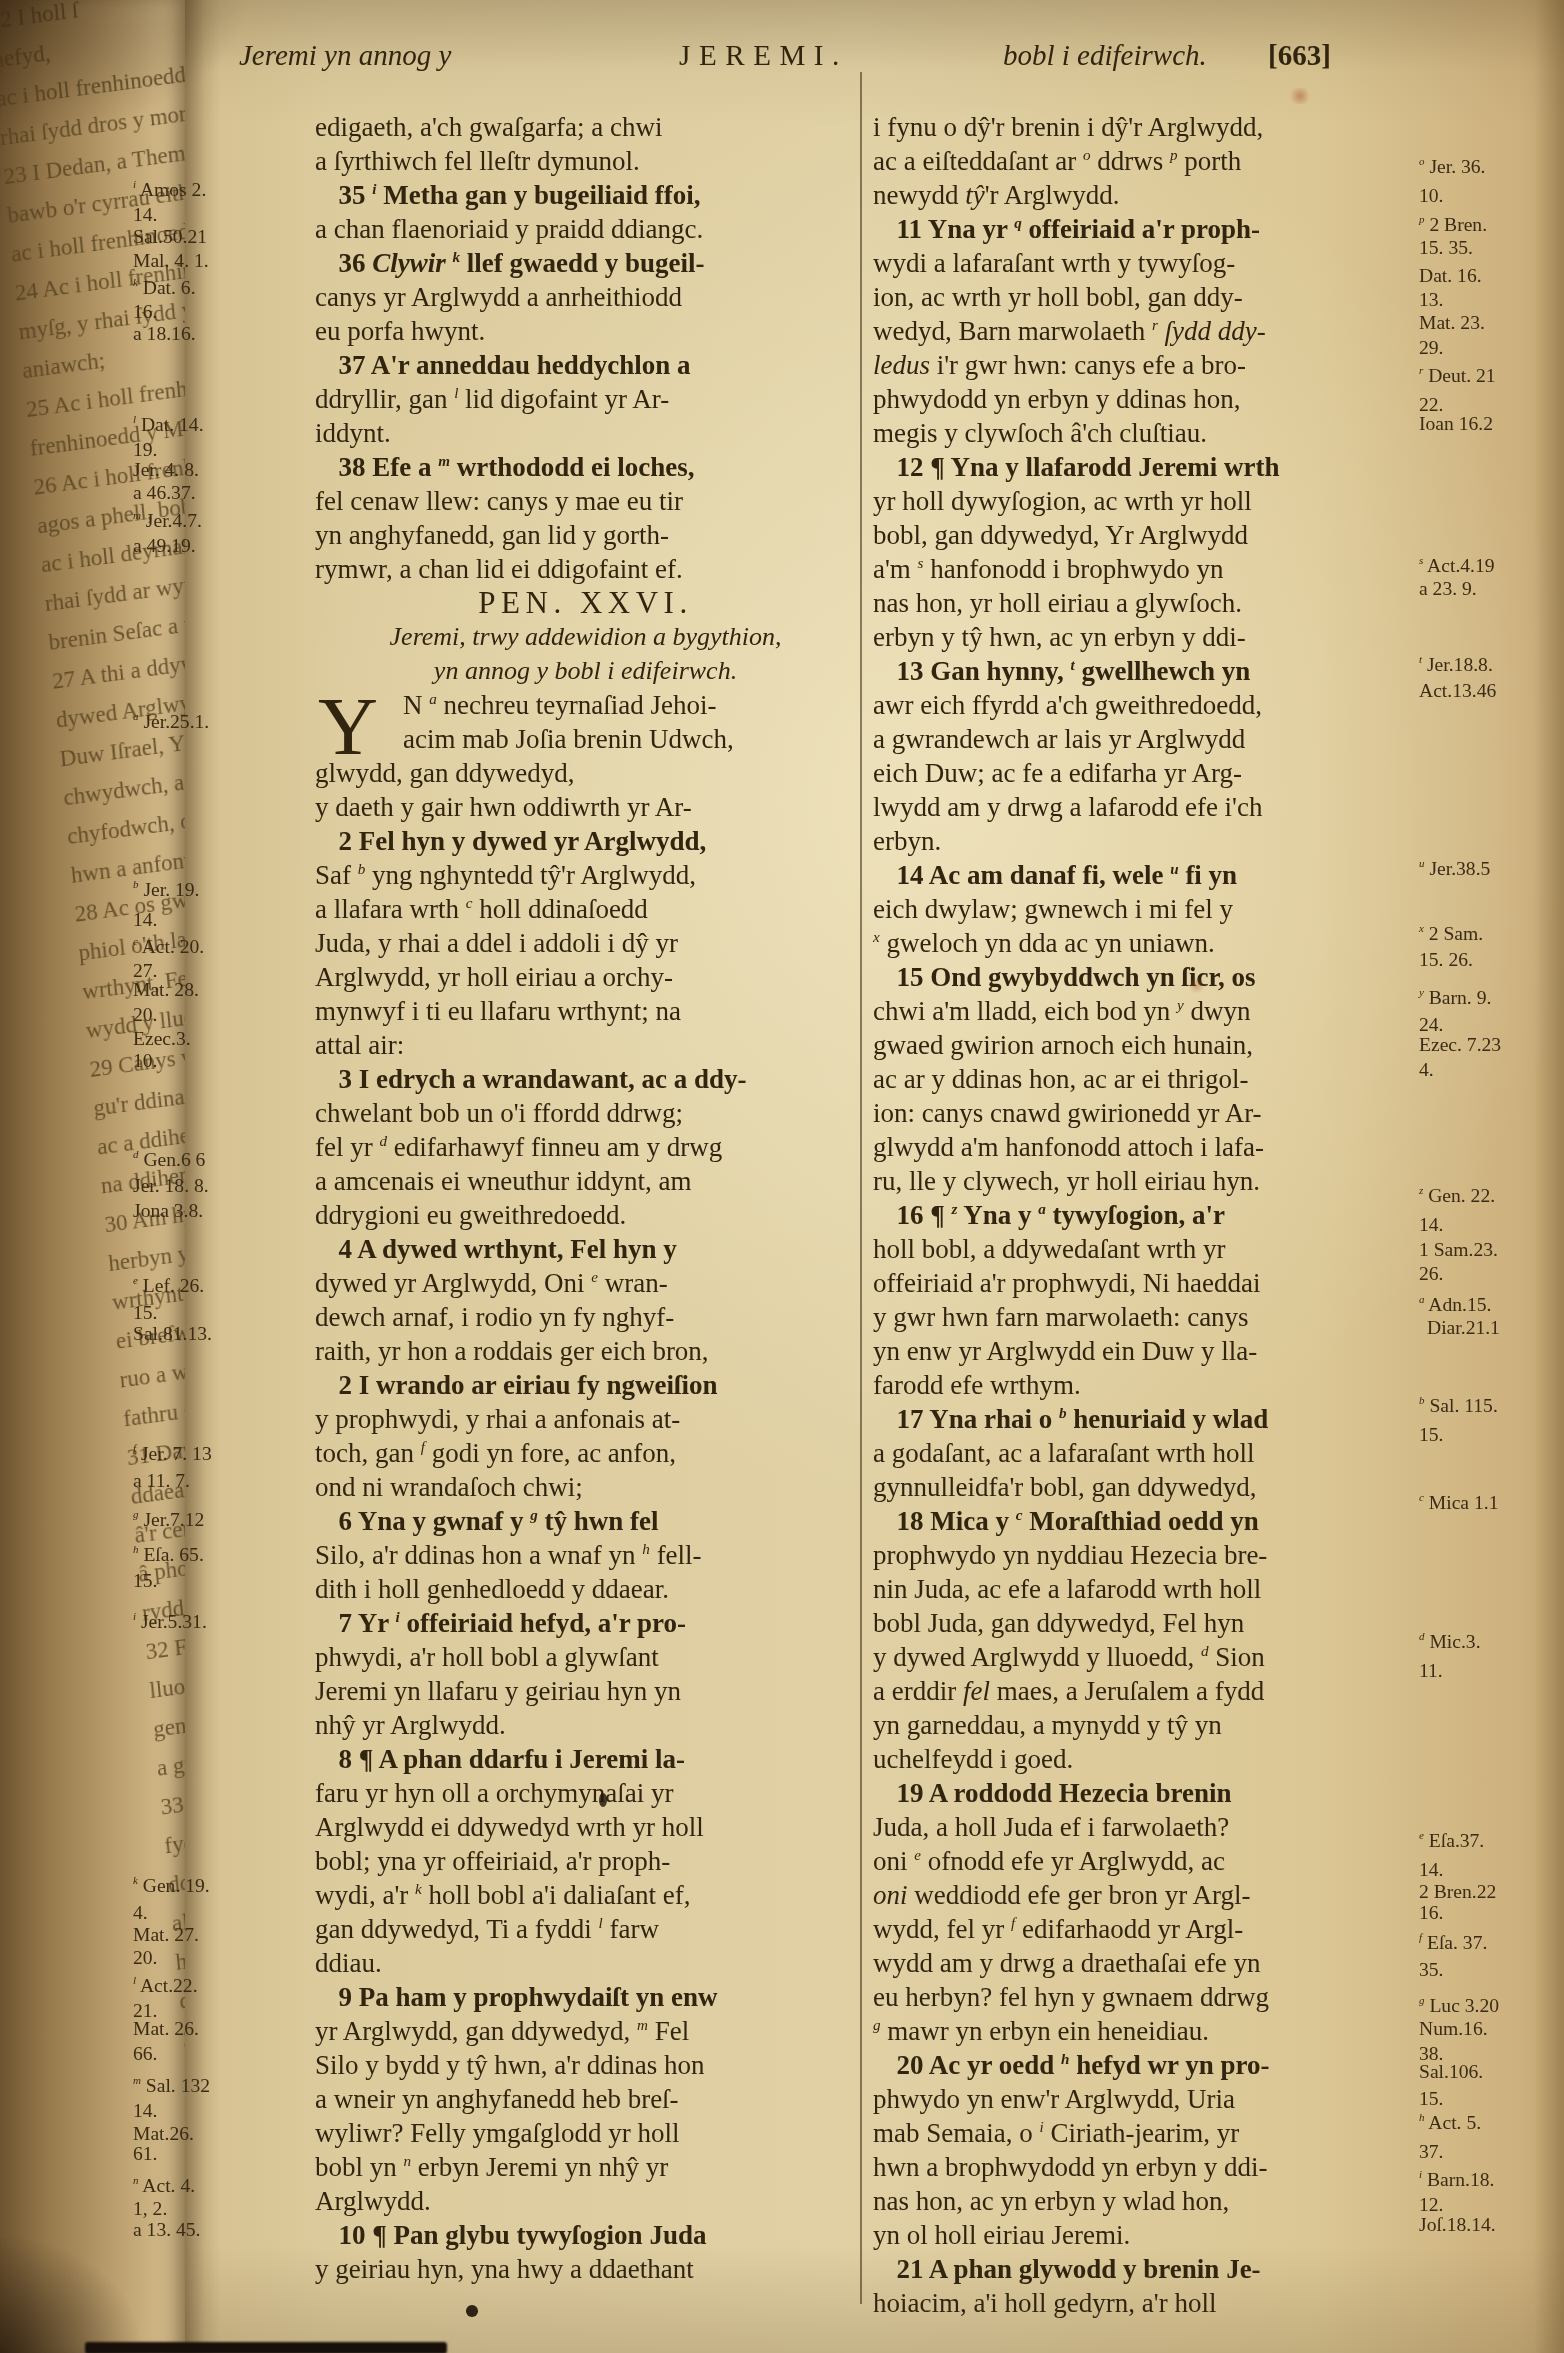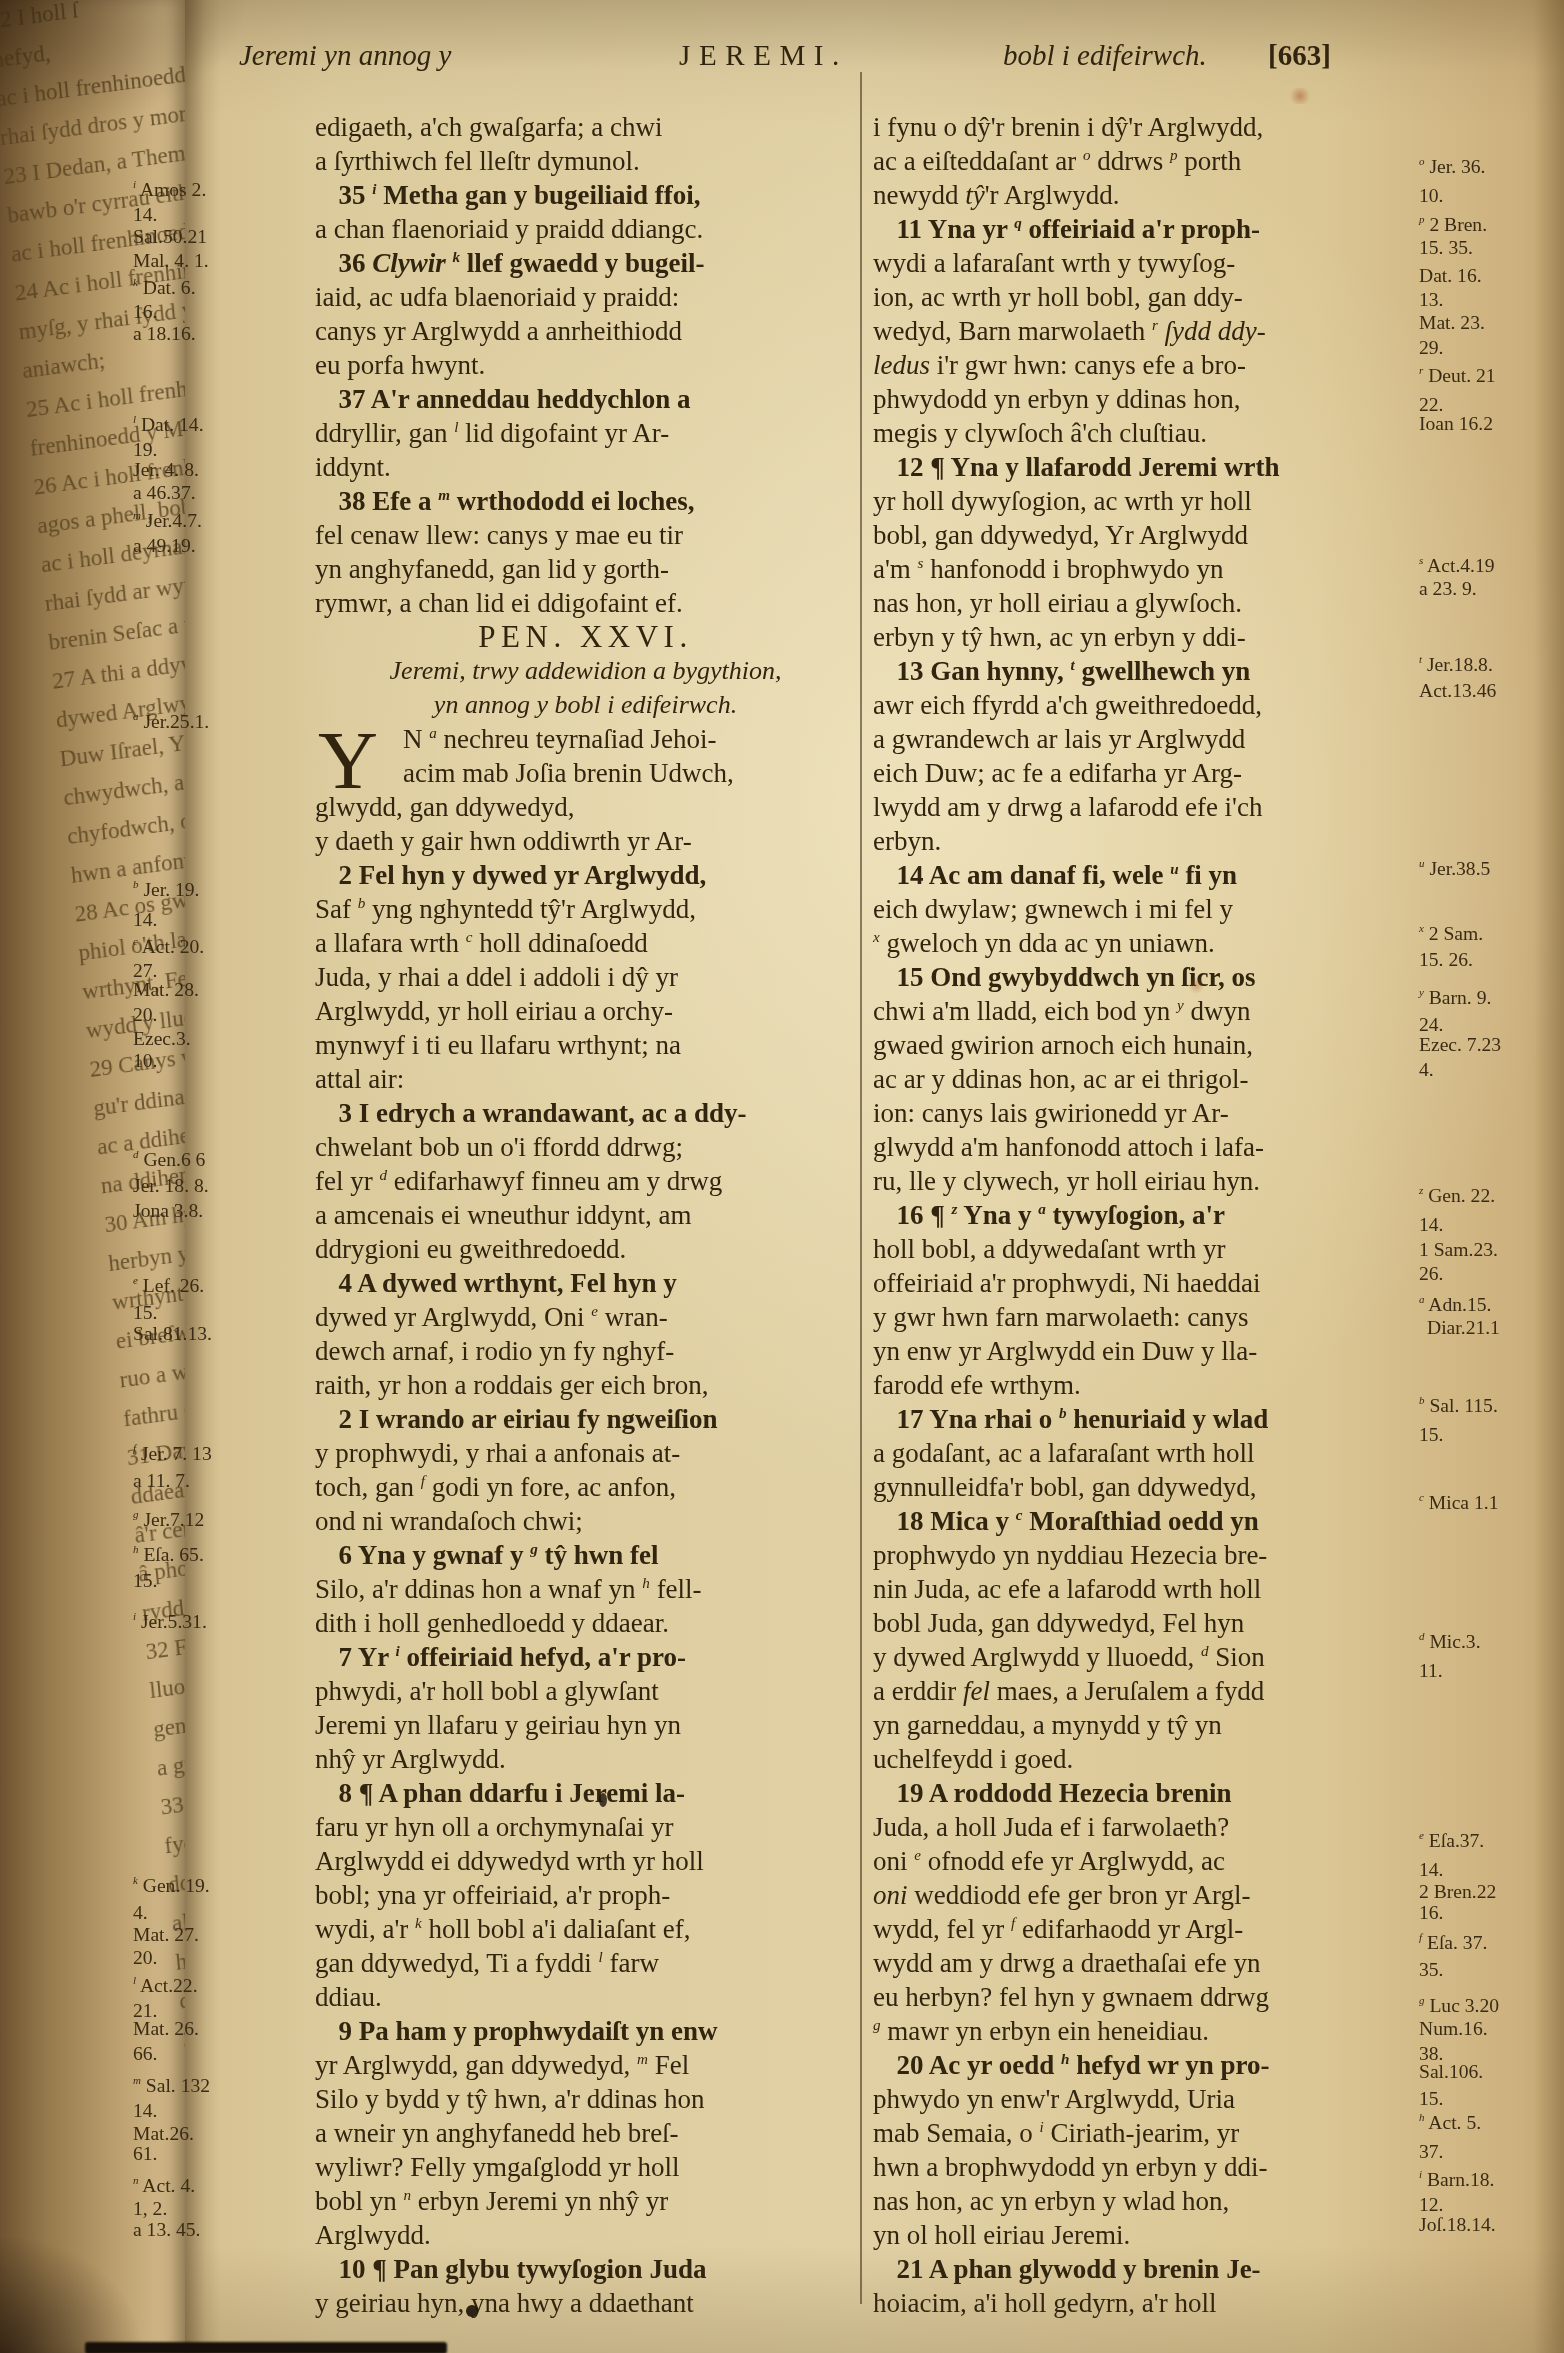--- a/index.html
+++ b/index.html
@@ -177,21 +177,20 @@
       <div class="note" style="top: 2174px;"><sup>n</sup> Act. 4.</div>
       <div class="note" style="top: 2197px;">1, 2.</div>
       <div class="note" style="top: 2218px;">a 13. 45.</div>
     </div>
   <div class="coltext col-left-text">
       <div class="line n">edigaeth, a'ch gwaſgarfa; a chwi</div>
       <div class="line n">a ſyrthiwch fel lleſtr dymunol.</div>
       <div class="line v">35 <sup>i</sup> Metha gan y bugeiliaid ffoi,</div>
       <div class="line n">a chan flaenoriaid y praidd ddiangc.</div>
       <div class="line v">36 <i>Clywir</i> <sup>k</sup> llef gwaedd y bugeil-</div>
-      <div class="line n">iaid, ac udfa blaenoriaid y praidd:</div>
       <div class="line n">canys yr Arglwydd a anrheithiodd</div>
       <div class="line n">eu porfa hwynt.</div>
       <div class="line v">37 A'r anneddau heddychlon a</div>
       <div class="line n">ddryllir, gan <sup>l</sup> lid digofaint yr Ar-</div>
       <div class="line n">iddynt.</div>
       <div class="line v">38 Efe a <sup>m</sup> wrthododd ei loches,</div>
       <div class="line n">fel cenaw llew: canys y mae eu tir</div>
       <div class="line n">yn anghyfanedd, gan lid y gorth-</div>
       <div class="line n">rymwr, a chan lid ei ddigofaint ef.</div>
       <div class="line h">PEN. XXVI.</div>
@@ -271,21 +270,21 @@
       <div class="line n">eich Duw; ac fe a edifarha yr Arg-</div>
       <div class="line n">lwydd am y drwg a lafarodd efe i'ch</div>
       <div class="line n">erbyn.</div>
       <div class="line v">14 Ac am danaf fi, wele <sup>u</sup> fi yn</div>
       <div class="line n">eich dwylaw; gwnewch i mi fel y</div>
       <div class="line n"><sup>x</sup> gweloch yn dda ac yn uniawn.</div>
       <div class="line v">15 Ond gwybyddwch yn ſicr, os</div>
       <div class="line n">chwi a'm lladd, eich bod yn <sup>y</sup> dwyn</div>
       <div class="line n">gwaed gwirion arnoch eich hunain,</div>
       <div class="line n">ac ar y ddinas hon, ac ar ei thrigol-</div>
-      <div class="line n">ion: canys lais gwirionedd yr Ar-</div>
+      <div class="line n">ion: canys cnawd gwirionedd yr Ar-</div>
       <div class="line n">glwydd a'm hanfonodd attoch i lafa-</div>
       <div class="line n">ru, lle y clywech, yr holl eiriau hyn.</div>
       <div class="line v">16 ¶ <sup>z</sup> Yna y <sup>a</sup> tywyſogion, a'r</div>
       <div class="line n">holl bobl, a ddywedaſant wrth yr</div>
       <div class="line n">offeiriaid a'r prophwydi, Ni haeddai</div>
       <div class="line n">y gwr hwn farn marwolaeth: canys</div>
       <div class="line n">yn enw yr Arglwydd ein Duw y lla-</div>
       <div class="line n">farodd efe wrthym.</div>
       <div class="line v">17 Yna rhai o <sup>b</sup> henuriaid y wlad</div>
       <div class="line n">a godaſant, ac a lafaraſant wrth holl</div>

